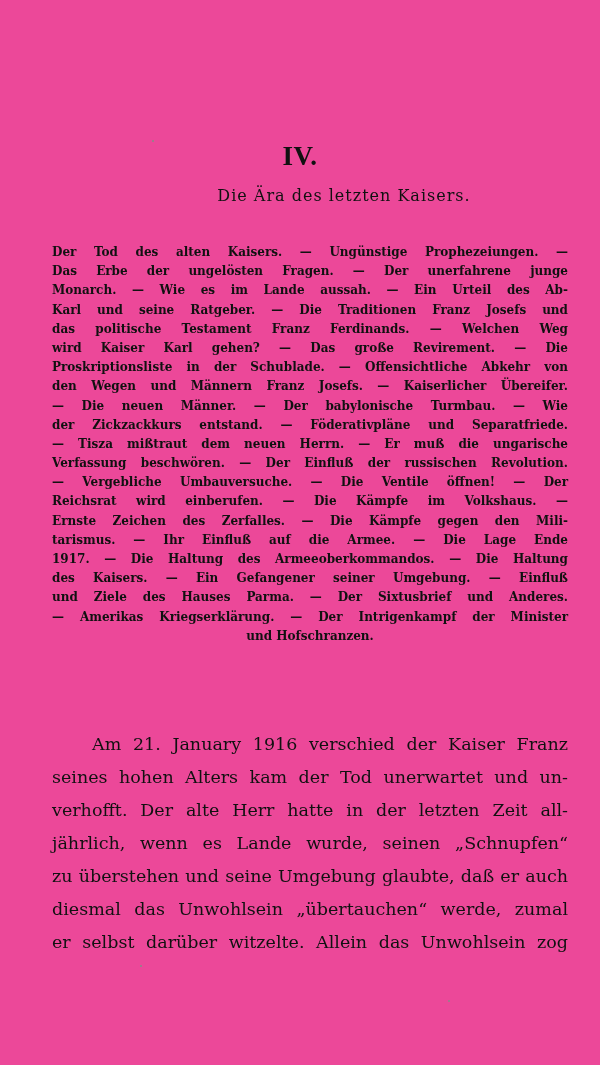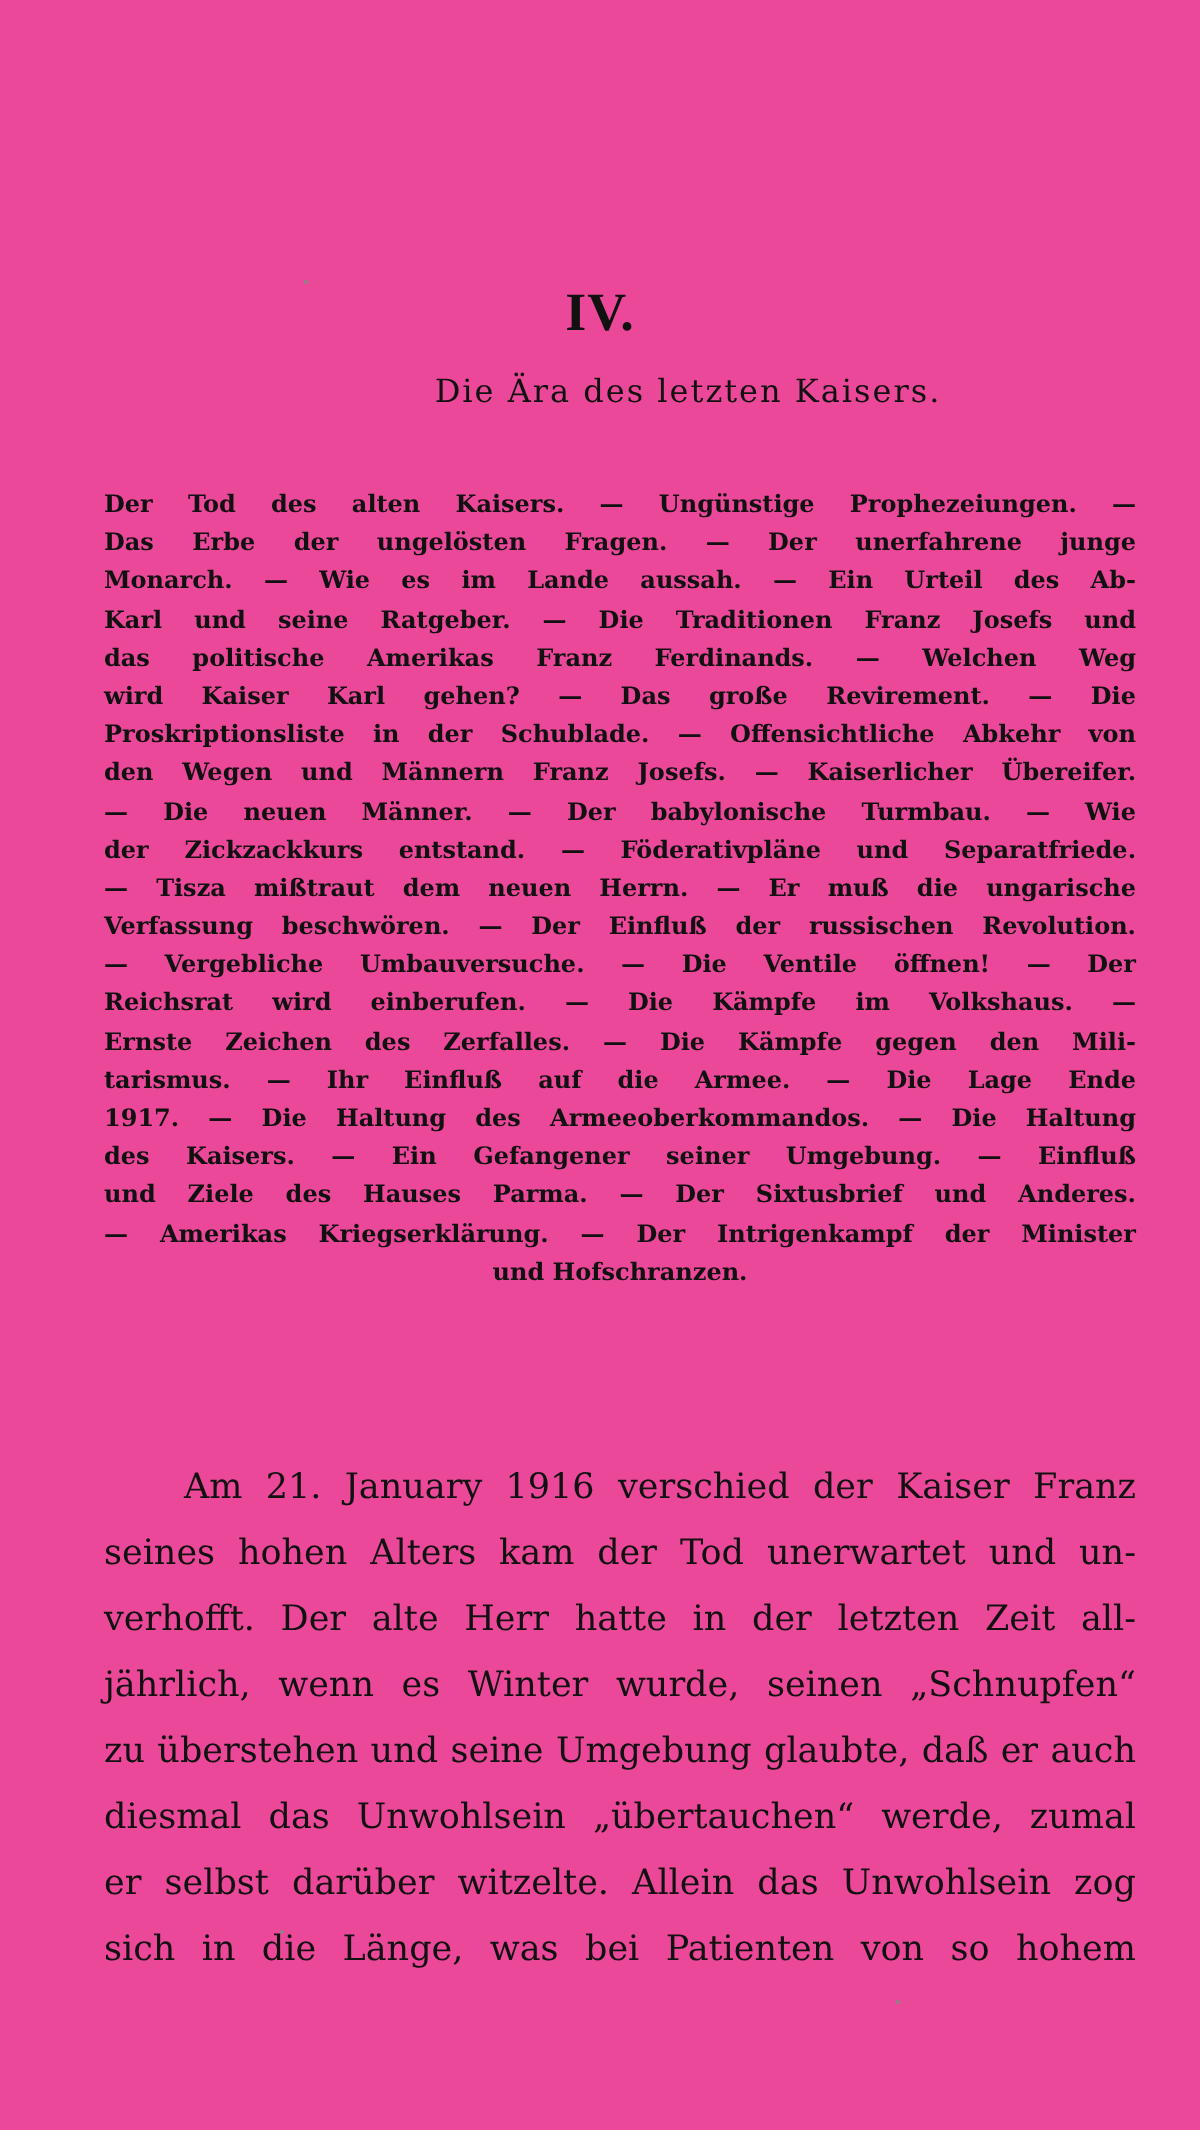--- a/index.html
+++ b/index.html
@@ -102,21 +102,21 @@
 <div class="page">
 
   <div class="chapter-number">IV.</div>
   <div class="chapter-title">Die Ära des letzten Kaisers.</div>
 
   <div class="summary">
     <span class="line">Der Tod des alten Kaisers. — Ungünstige Prophezeiungen. —</span>
     <span class="line">Das Erbe der ungelösten Fragen. — Der unerfahrene junge</span>
     <span class="line">Monarch. — Wie es im Lande aussah. — Ein Urteil des Ab-</span>
     <span class="line">Karl und seine Ratgeber. — Die Traditionen Franz Josefs und</span>
-    <span class="line">das politische Amerikas Franz Ferdinands. — Welchen Weg</span>
+    <span class="line">das politische Testament Franz Ferdinands. — Welchen Weg</span>
     <span class="line">wird Kaiser Karl gehen? — Das große Revirement. — Die</span>
     <span class="line">Proskriptionsliste in der Schublade. — Offensichtliche Abkehr von</span>
     <span class="line">den Wegen und Männern Franz Josefs. — Kaiserlicher Übereifer.</span>
     <span class="line">— Die neuen Männer. — Der babylonische Turmbau. — Wie</span>
     <span class="line">der Zickzackkurs entstand. — Föderativpläne und Separatfriede.</span>
     <span class="line">— Tisza mißtraut dem neuen Herrn. — Er muß die ungarische</span>
     <span class="line">Verfassung beschwören. — Der Einfluß der russischen Revolution.</span>
     <span class="line">— Vergebliche Umbauversuche. — Die Ventile öffnen! — Der</span>
     <span class="line">Reichsrat wird einberufen. — Die Kämpfe im Volkshaus. —</span>
     <span class="line">Ernste Zeichen des Zerfalles. — Die Kämpfe gegen den Mili-</span>
@@ -125,23 +125,22 @@
     <span class="line">des Kaisers. — Ein Gefangener seiner Umgebung. — Einfluß</span>
     <span class="line">und Ziele des Hauses Parma. — Der Sixtusbrief und Anderes.</span>
     <span class="line">— Amerikas Kriegserklärung. — Der Intrigenkampf der Minister</span>
     <span class="line last">und Hofschranzen.</span>
   </div>
 
   <div class="body-text">
     <span class="line indent">Am 21. January 1916 verschied der Kaiser Franz</span>
     <span class="line">seines hohen Alters kam der Tod unerwartet und un-</span>
     <span class="line">verhofft. Der alte Herr hatte in der letzten Zeit all-</span>
-    <span class="line">jährlich, wenn es Winter wurde, seinen „Schnupfen“</span>
+    <span class="line">jährlich, wenn es Lande wurde, seinen „Schnupfen“</span>
     <span class="line">zu überstehen und seine Umgebung glaubte, daß er auch</span>
     <span class="line">diesmal das Unwohlsein „übertauchen“ werde, zumal</span>
     <span class="line">er selbst darüber witzelte. Allein das Unwohlsein zog</span>
-    <span class="line">sich in die Länge, was bei Patienten von so hohem</span>
   </div>
 
   <div class="speck" style="left:152px; top:140px;"></div>
   <div class="speck" style="left:140px; top:965px;"></div>
   <div class="speck" style="left:448px; top:1000px;"></div>
 </div>
 
 </body></html>

